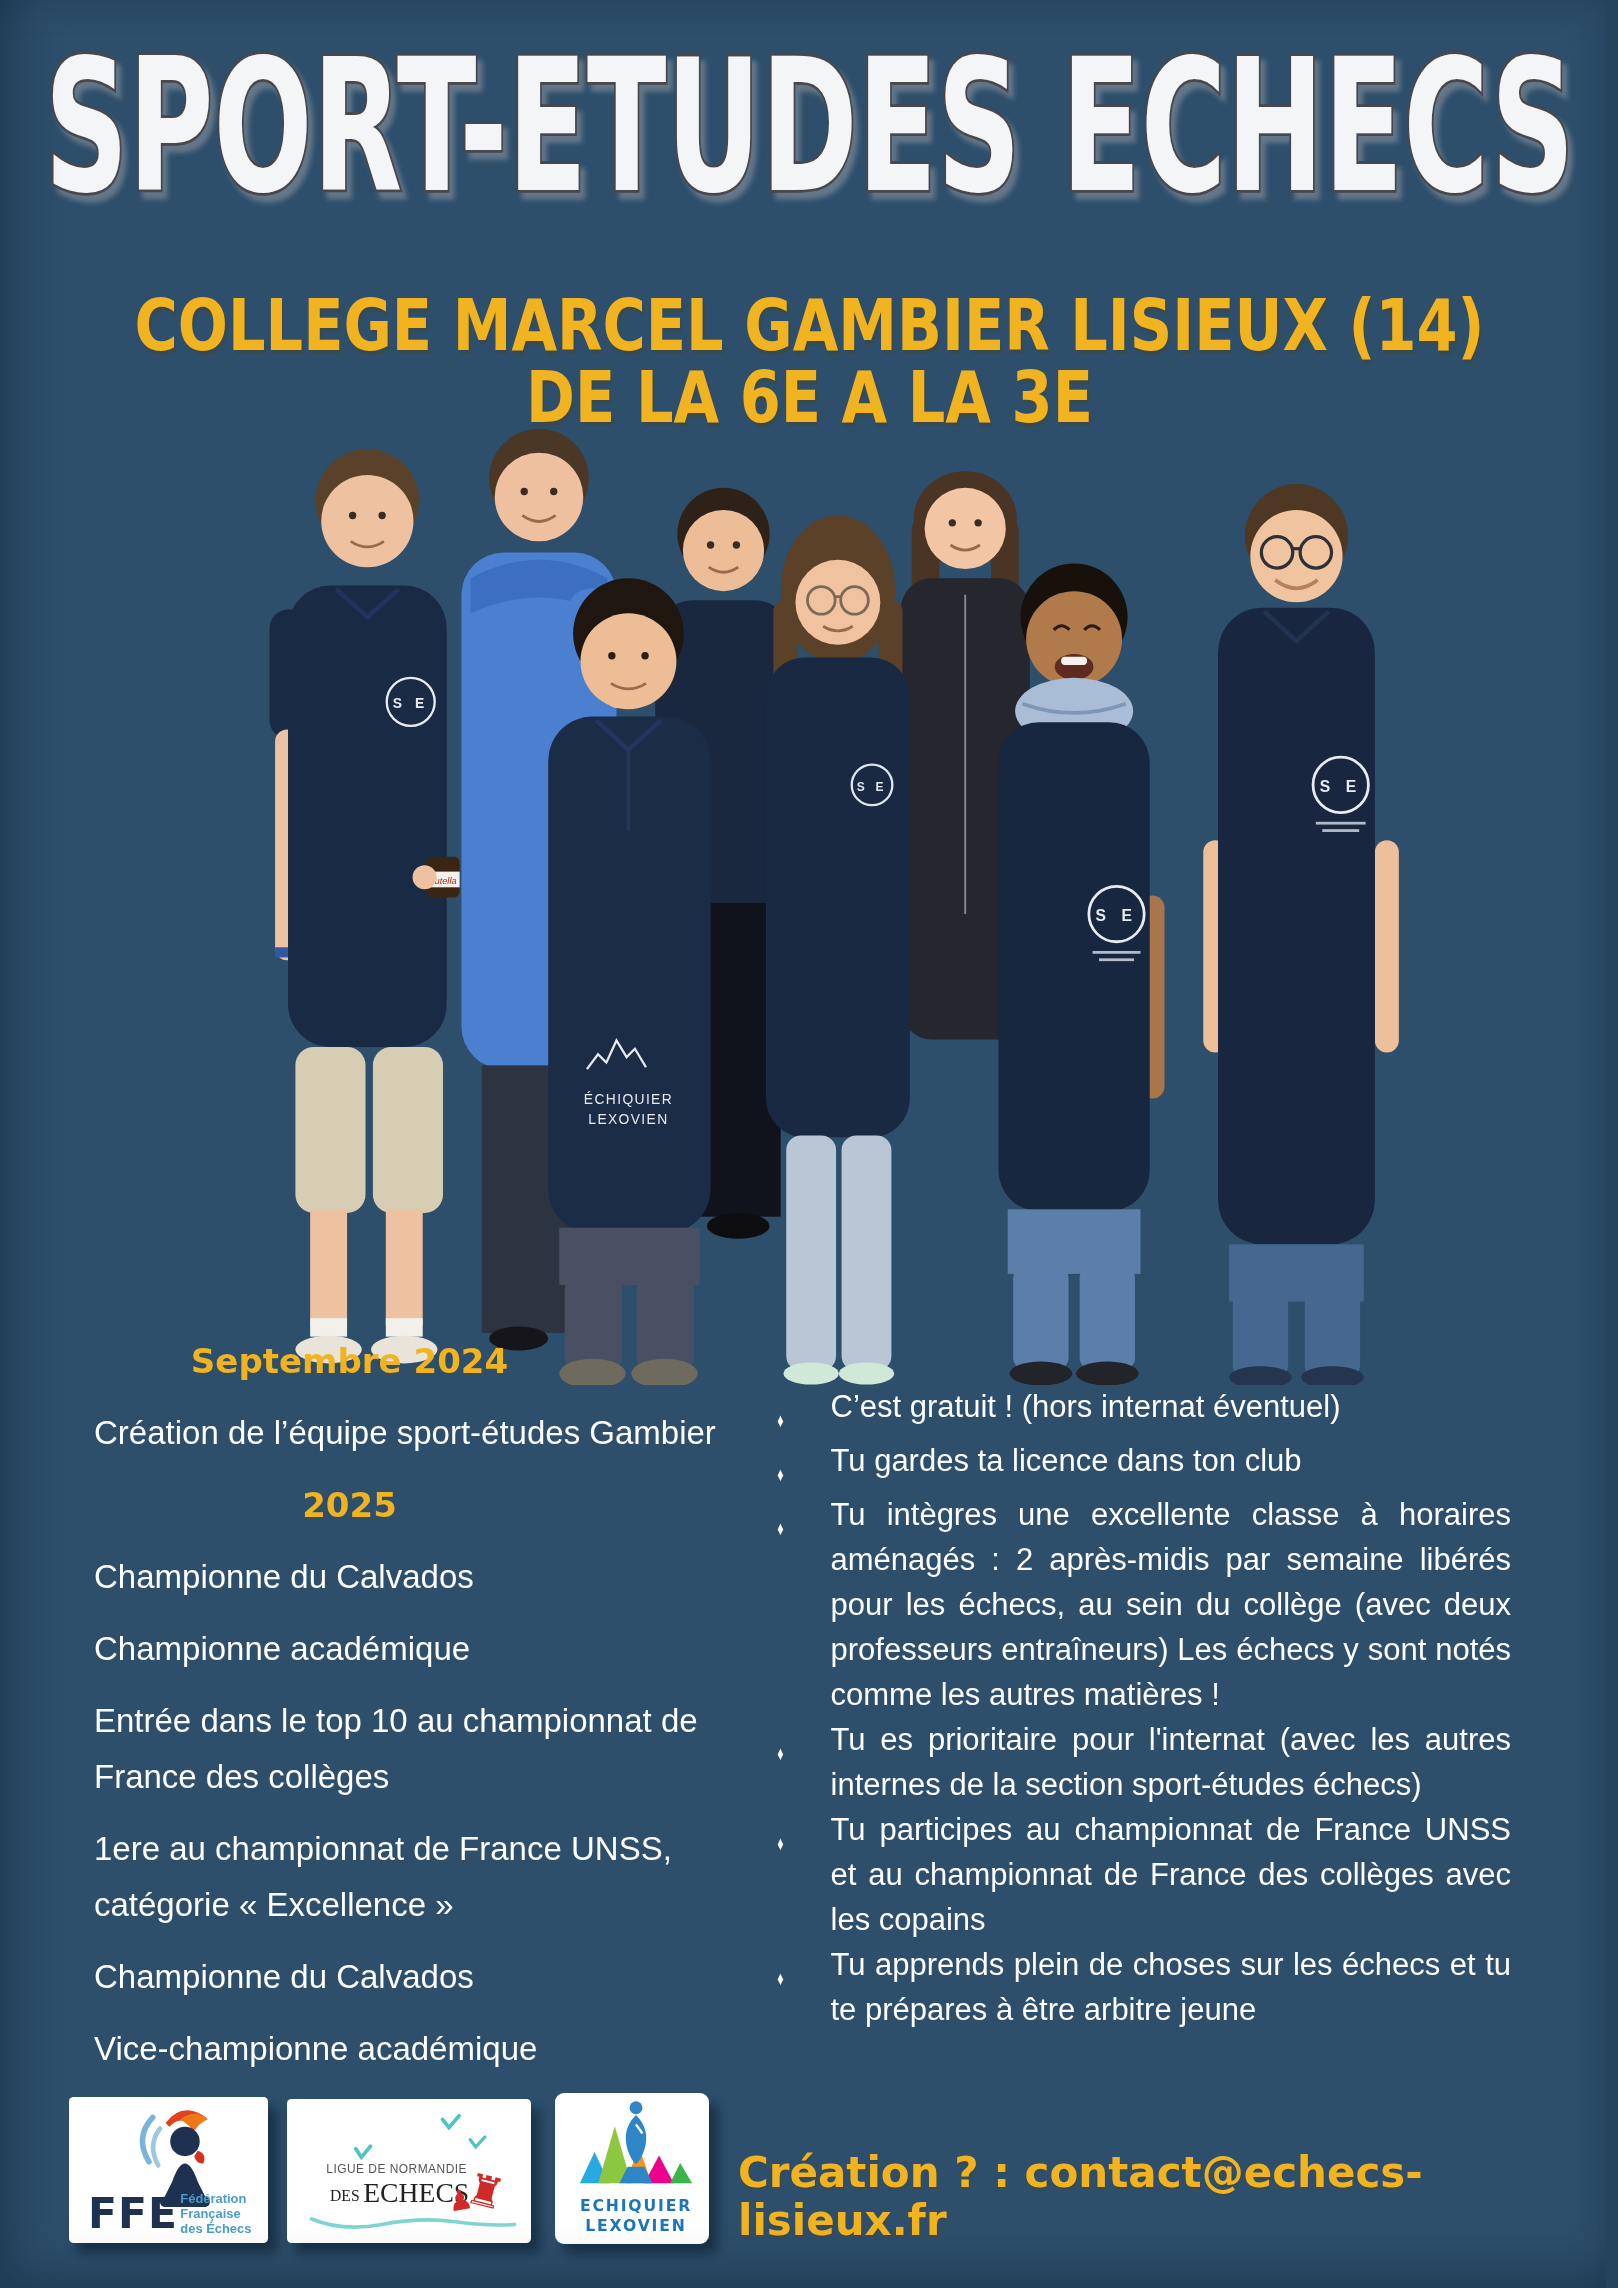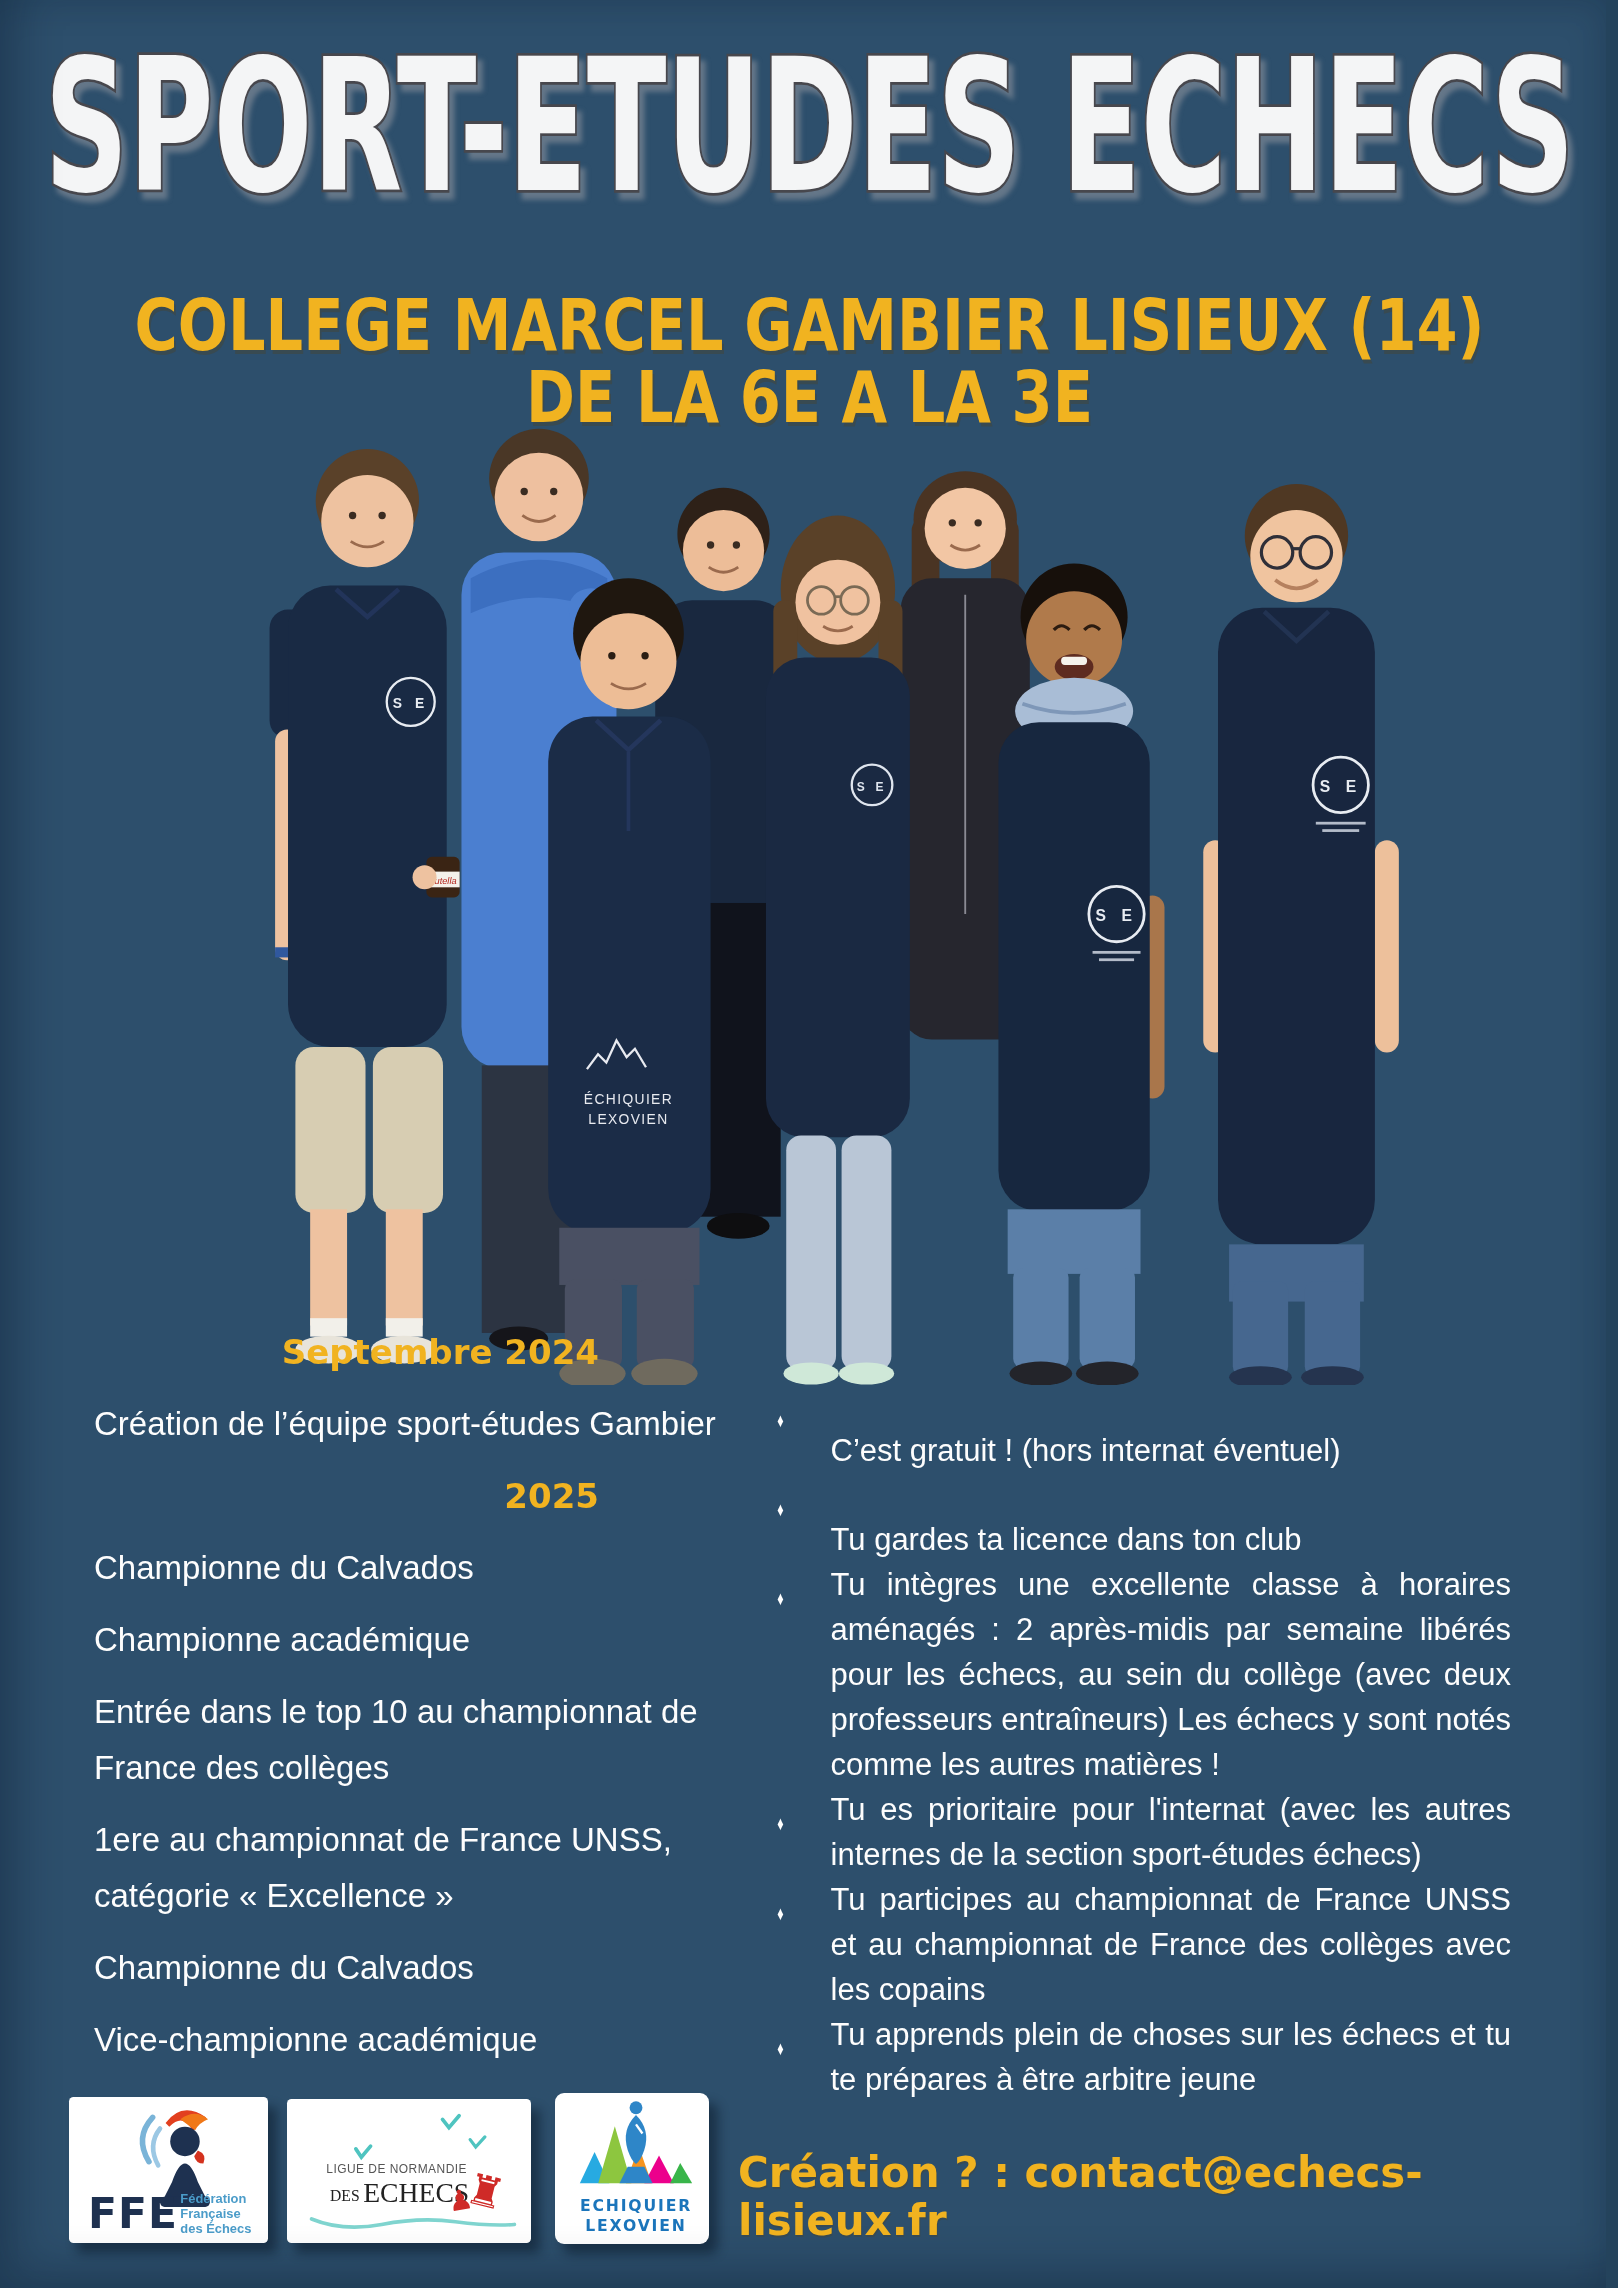--- a/index.html
+++ b/index.html
@@ -17,31 +17,31 @@
     font-family:"DejaVu Sans",sans-serif;font-weight:bold;font-size:59px;line-height:61px;
     transform:scaleY(1.22);transform-origin:top center;letter-spacing:0px;
     text-shadow:1.8px 2.8px 0 rgba(90,60,0,.25);}
   .subtitle.l1{top:288px;}
   .subtitle.l2{top:360px;}
   
   .photo-svg{position:absolute;left:157px;top:397px;width:1264px;height:988px;}
   
   .timeline{position:absolute;left:78px;top:1320px;width:683px;color:#fdfdfd;
     font-size:33px;line-height:56px;}
-  .tl-heading{width:517px;text-align:right;color:#f1b320;
-    font-family:"DejaVu Sans",sans-serif;font-weight:bold;font-size:34px;line-height:56px;margin:4px;}
+  .tl-heading{width:517px;text-align:center;color:#f1b320;
+    font-family:"DejaVu Sans",sans-serif;font-weight:bold;font-size:34px;line-height:56px;margin:13px;}
   .timeline p{margin:16px;line-height:56px;}
   
   .benefits{position:absolute;left:773px;top:1384px;width:738px;color:#fdfdfd;
     font-size:31px;line-height:45px;}
   .bullet-row{display:flex;align-items:flex-start;margin:0;}
   .bullet{flex:0 0 52px;padding-left:5.5px;padding-top:9.2px;font-size:16.6px;color:#ffffff;
     transform:scale(.75,1.15);transform-origin:left top;}
   .bullet-row p{margin:0;flex:1;text-align:justify;line-height:45px;}
-  .bullet-row p.noj{text-align:left;margin-top:44px;}
+  .bullet-row p.noj{text-align:left;}
   
   .logo-card{position:absolute;background:#ffffff;border-radius:4.6px;
     box-shadow:8.3px 10px 11px rgba(5,15,28,.45);overflow:hidden;padding-left:8px;}
   .card-ffe{left:69px;top:2097px;width:191px;height:146px;}
   .card-ligue{left:287px;top:2099px;width:236px;height:144px;}
   .card-lexo{left:555px;top:2093px;width:146px;height:151px;border-radius:9px;}
   .contact{position:absolute;left:738px;top:2149px;width:868px;color:#f1b320;
     font-family:"DejaVu Sans",sans-serif;font-weight:bold;font-size:42px;line-height:48px;
     text-shadow:0.9px 1.8px 0 rgba(90,60,0,.22);}
 </style>

